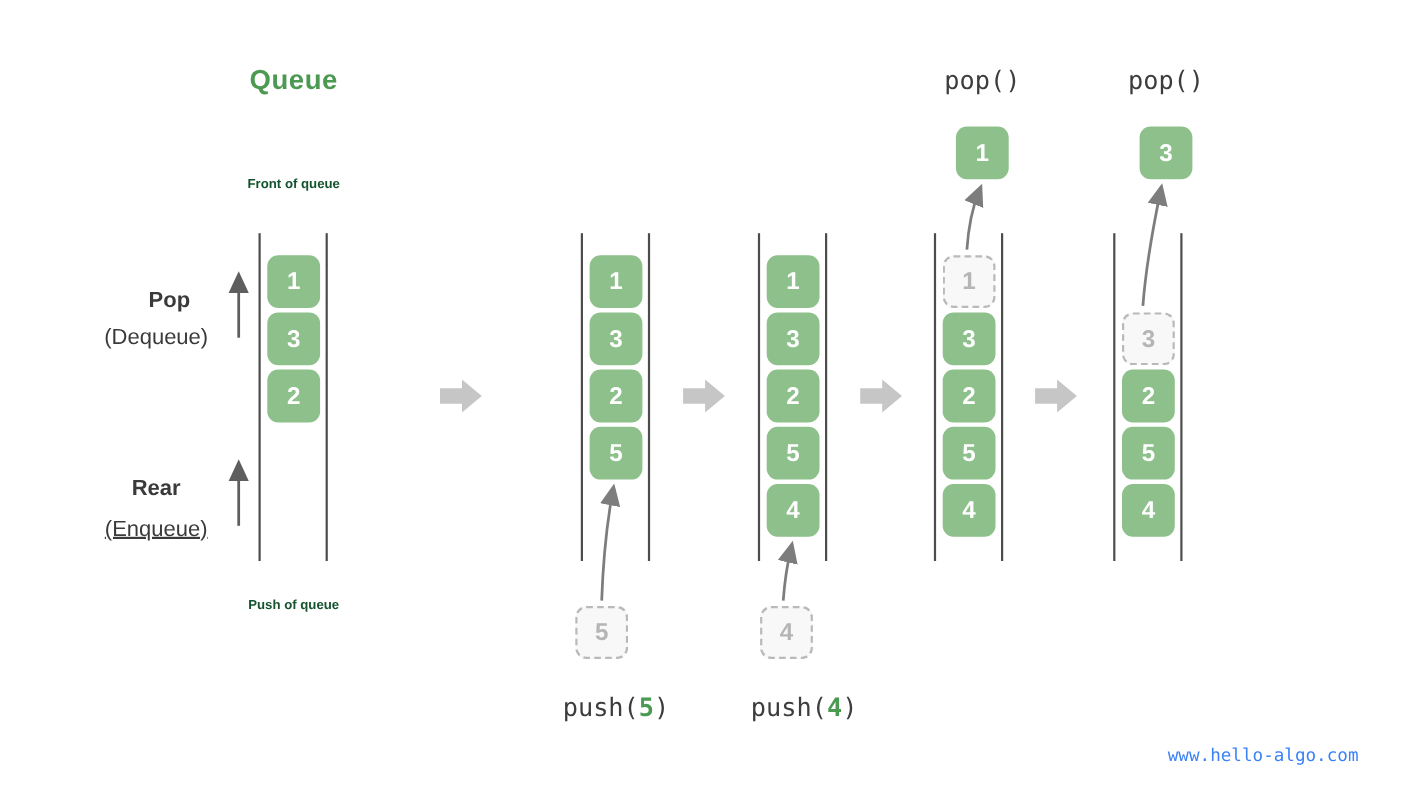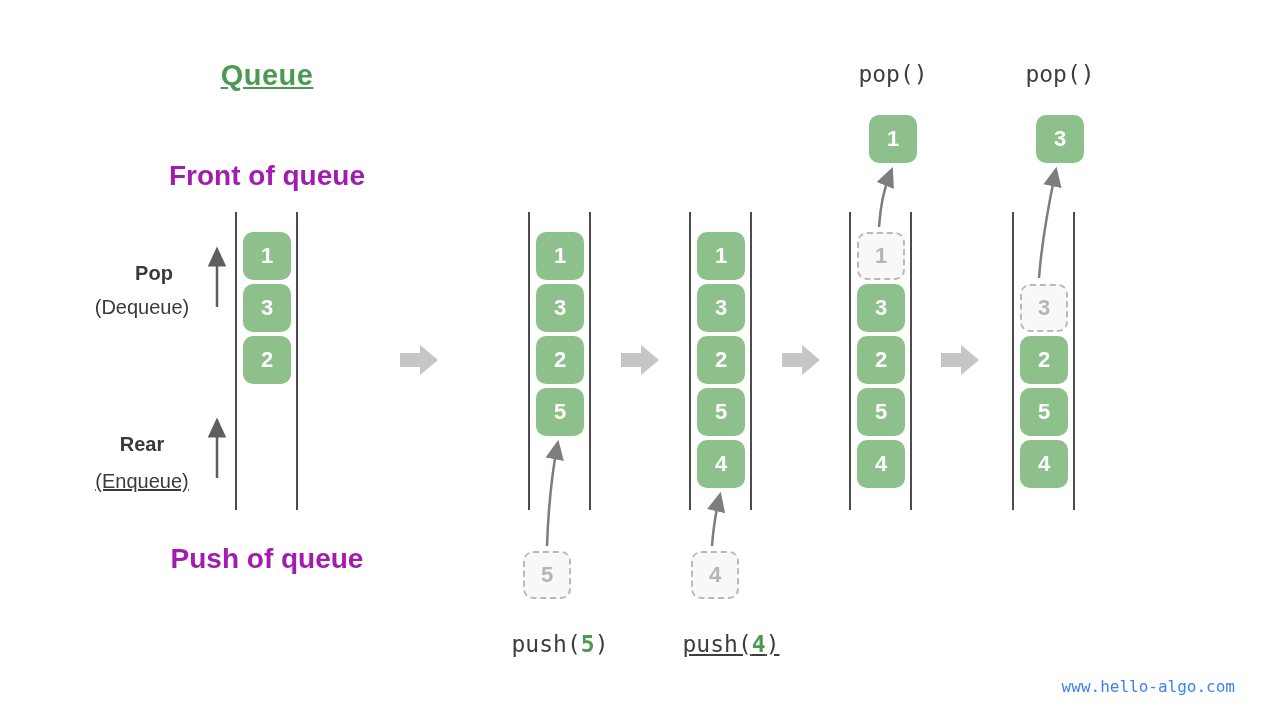--- a/index.html
+++ b/index.html
@@ -3,23 +3,23 @@
 <meta charset="utf-8">
 <style>
   html,body{margin:0;padding:0;background:#fff;}
   #stage{
     position:relative;width:1280px;height:720px;background:#ffffff;overflow:hidden;
     font-family:"Liberation Sans",sans-serif;color:#3d3d3d;
   }
   .abs{position:absolute;}
   .ctr{text-align:center;}
   .title{
-    width:200px;font-size:29px;font-weight:bold;color:#4c9a52;letter-spacing:0.5px;text-decoration:underline;
+    width:200px;font-size:25px;font-weight:bold;color:#4c9a52;letter-spacing:0.5px;
   }
-  .biglabel{width:200px;font-size:28px;font-weight:bold;color:#a21caf;}
+  .biglabel{width:200px;font-size:12px;font-weight:bold;color:#14532d;}
   .oplabel{width:160px;font-size:20px;font-weight:bold;color:#3a3a3a;}
   .opsub{width:160px;font-size:20px;font-weight:normal;color:#3a3a3a;}
   .code{
     width:160px;font-family:"DejaVu Sans Mono",monospace;font-size:23px;color:#3d3d3d;
   }
   .code .arg{color:#4c9a52;font-weight:bold;}
   .channel{
     width:63px;height:298px;border-left:2px solid #4c4c4c;border-right:2px solid #4c4c4c;
     box-sizing:border-box;
   }
@@ -45,21 +45,21 @@
   <div class="abs ctr biglabel" style="left:167px;top:160px;">Front of queue</div>
   <div class="abs ctr biglabel" style="left:167px;top:543px;">Push of queue</div>
   <div class="abs ctr oplabel" style="left:74px;top:262px;">Pop</div>
   <div class="abs ctr opsub" style="left:62px;top:296px;">(Dequeue)</div>
   <div class="abs ctr oplabel" style="left:62px;top:433px;">Rear</div>
   <div class="abs ctr opsub" style="left:62px;top:470px;text-decoration:underline;">(Enqueue)</div>
 
   <div class="abs ctr code" style="left:813px;top:61px;">pop()</div>
   <div class="abs ctr code" style="left:980px;top:61px;">pop()</div>
   <div class="abs ctr code" style="left:480px;top:631px;"><span>push(</span><span class="arg">5</span><span>)</span></div>
-  <div class="abs ctr code" style="left:651px;top:631px;text-decoration:underline;"><span>push(</span><span class="arg">4</span><span>)</span></div>
+  <div class="abs ctr code" style="left:651px;top:631px;"><span>push(</span><span class="arg">4</span><span>)</span></div>
 
   <div class="abs channel" style="left:235px;top:212px;"></div>
   <div class="abs channel" style="left:528px;top:212px;"></div>
   <div class="abs channel" style="left:689px;top:212px;"></div>
   <div class="abs channel" style="left:849px;top:212px;"></div>
   <div class="abs channel" style="left:1012px;top:212px;"></div>
 
   <div class="abs cell" style="left:243px;top:232px;">1</div>
   <div class="abs cell" style="left:243px;top:284px;">3</div>
   <div class="abs cell" style="left:243px;top:336px;">2</div>

